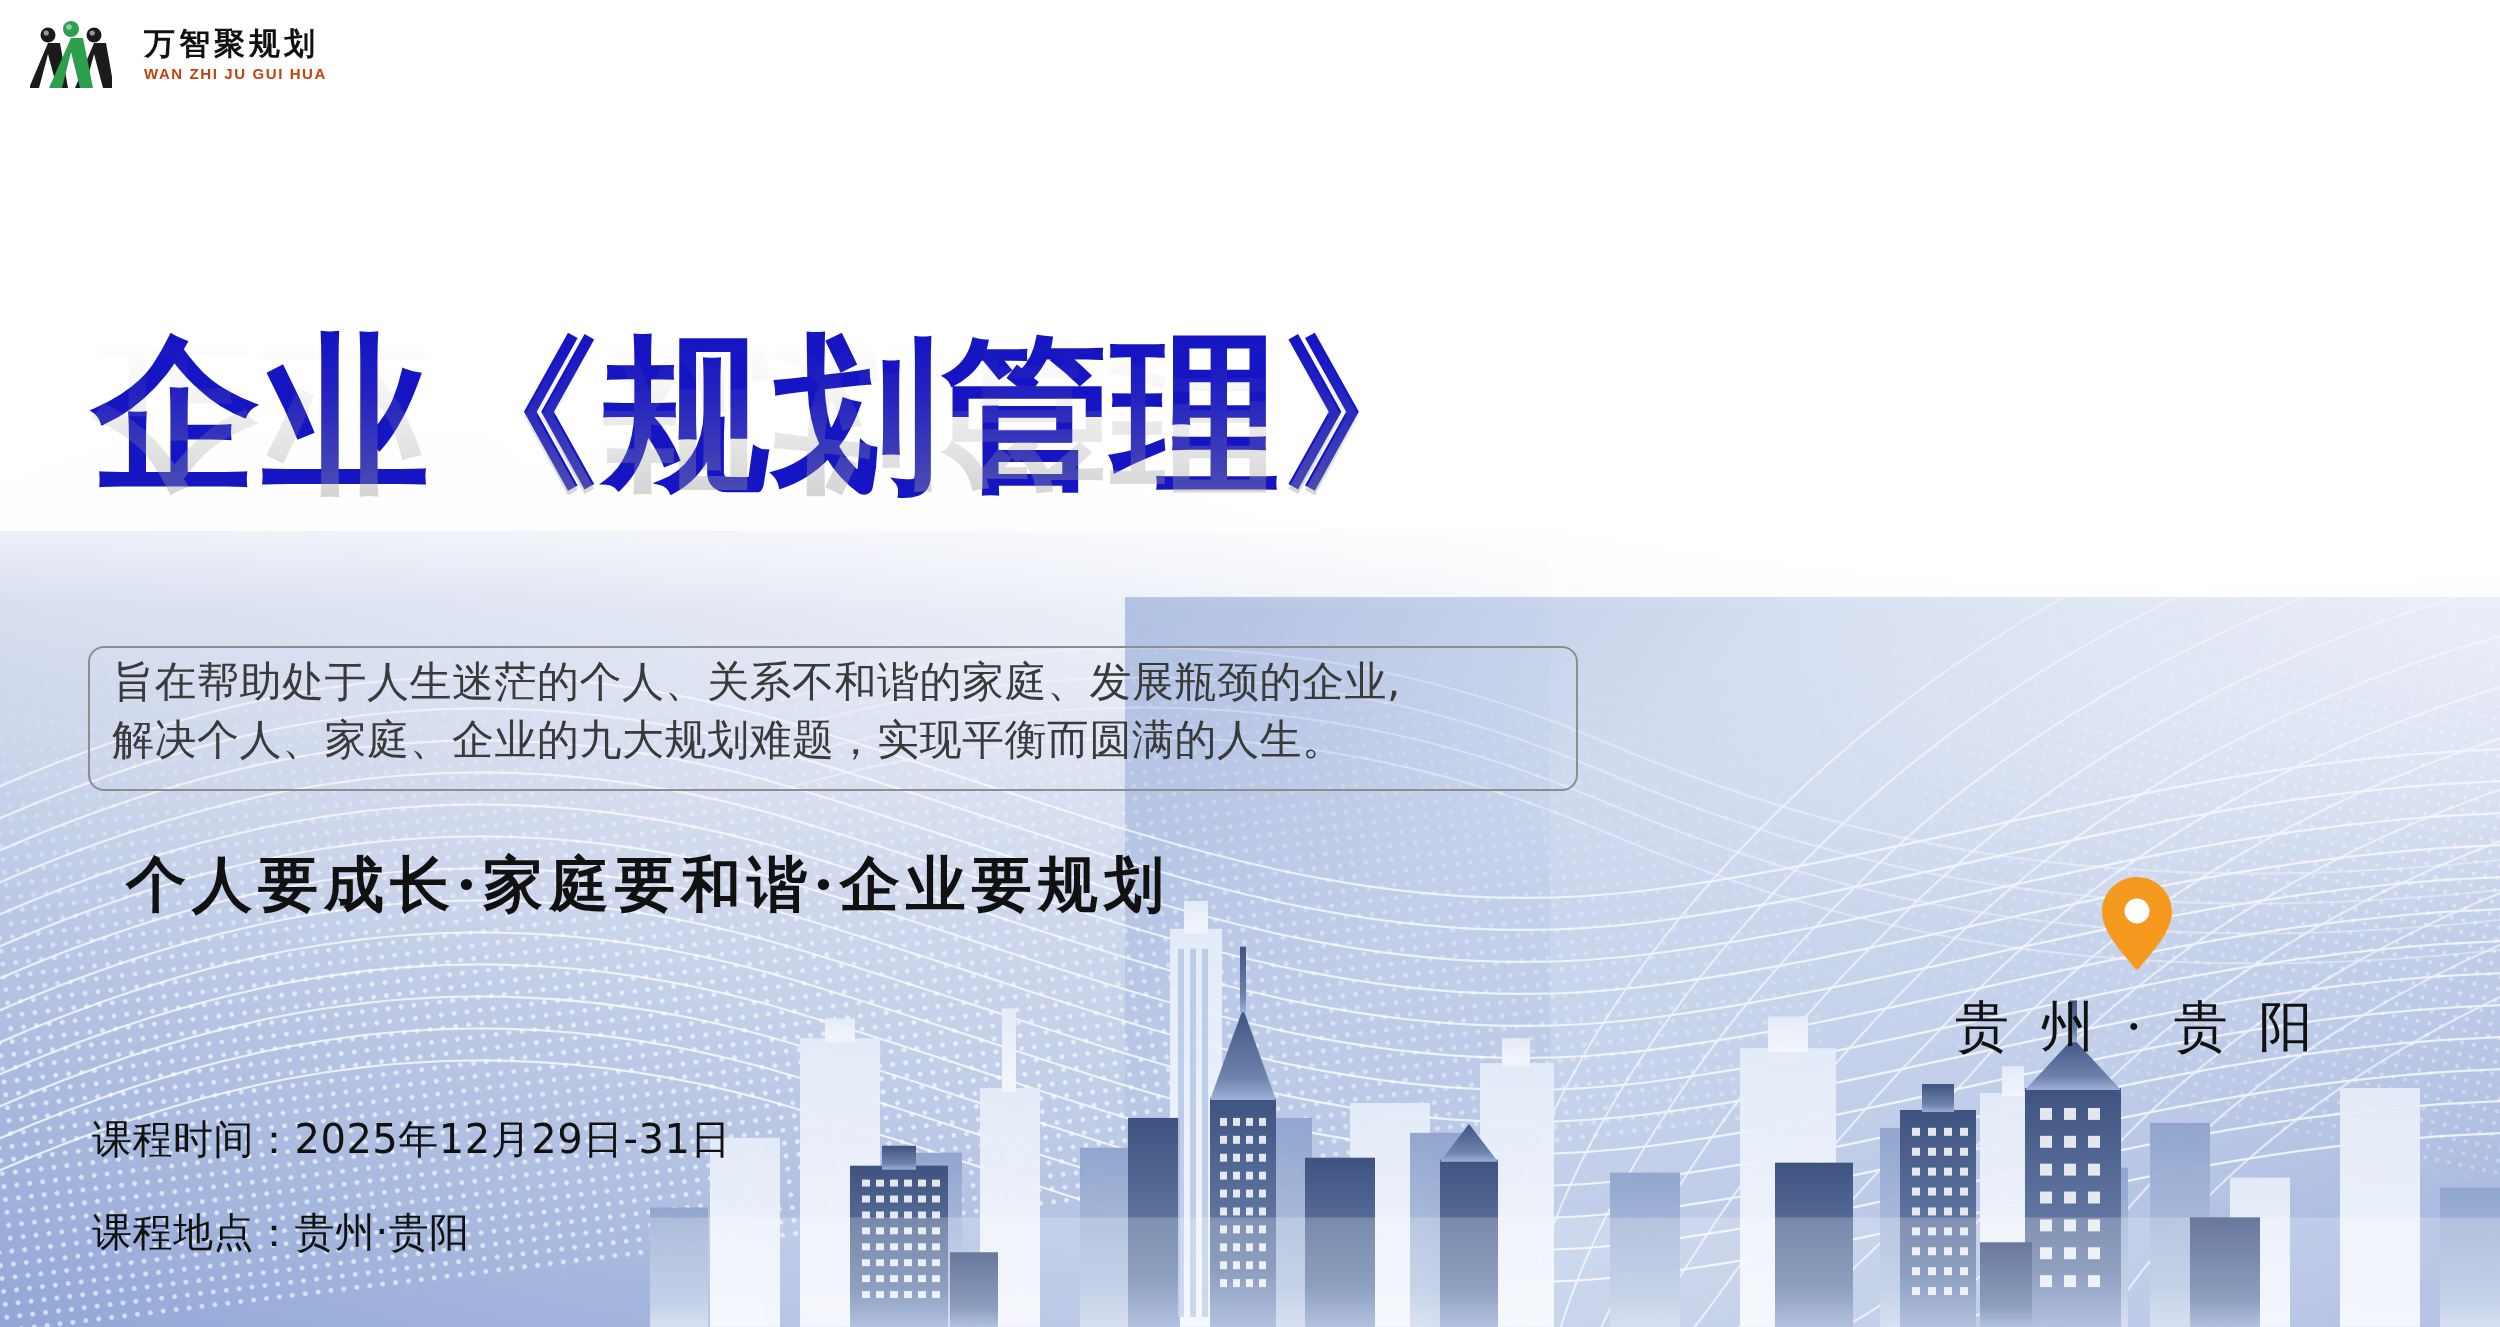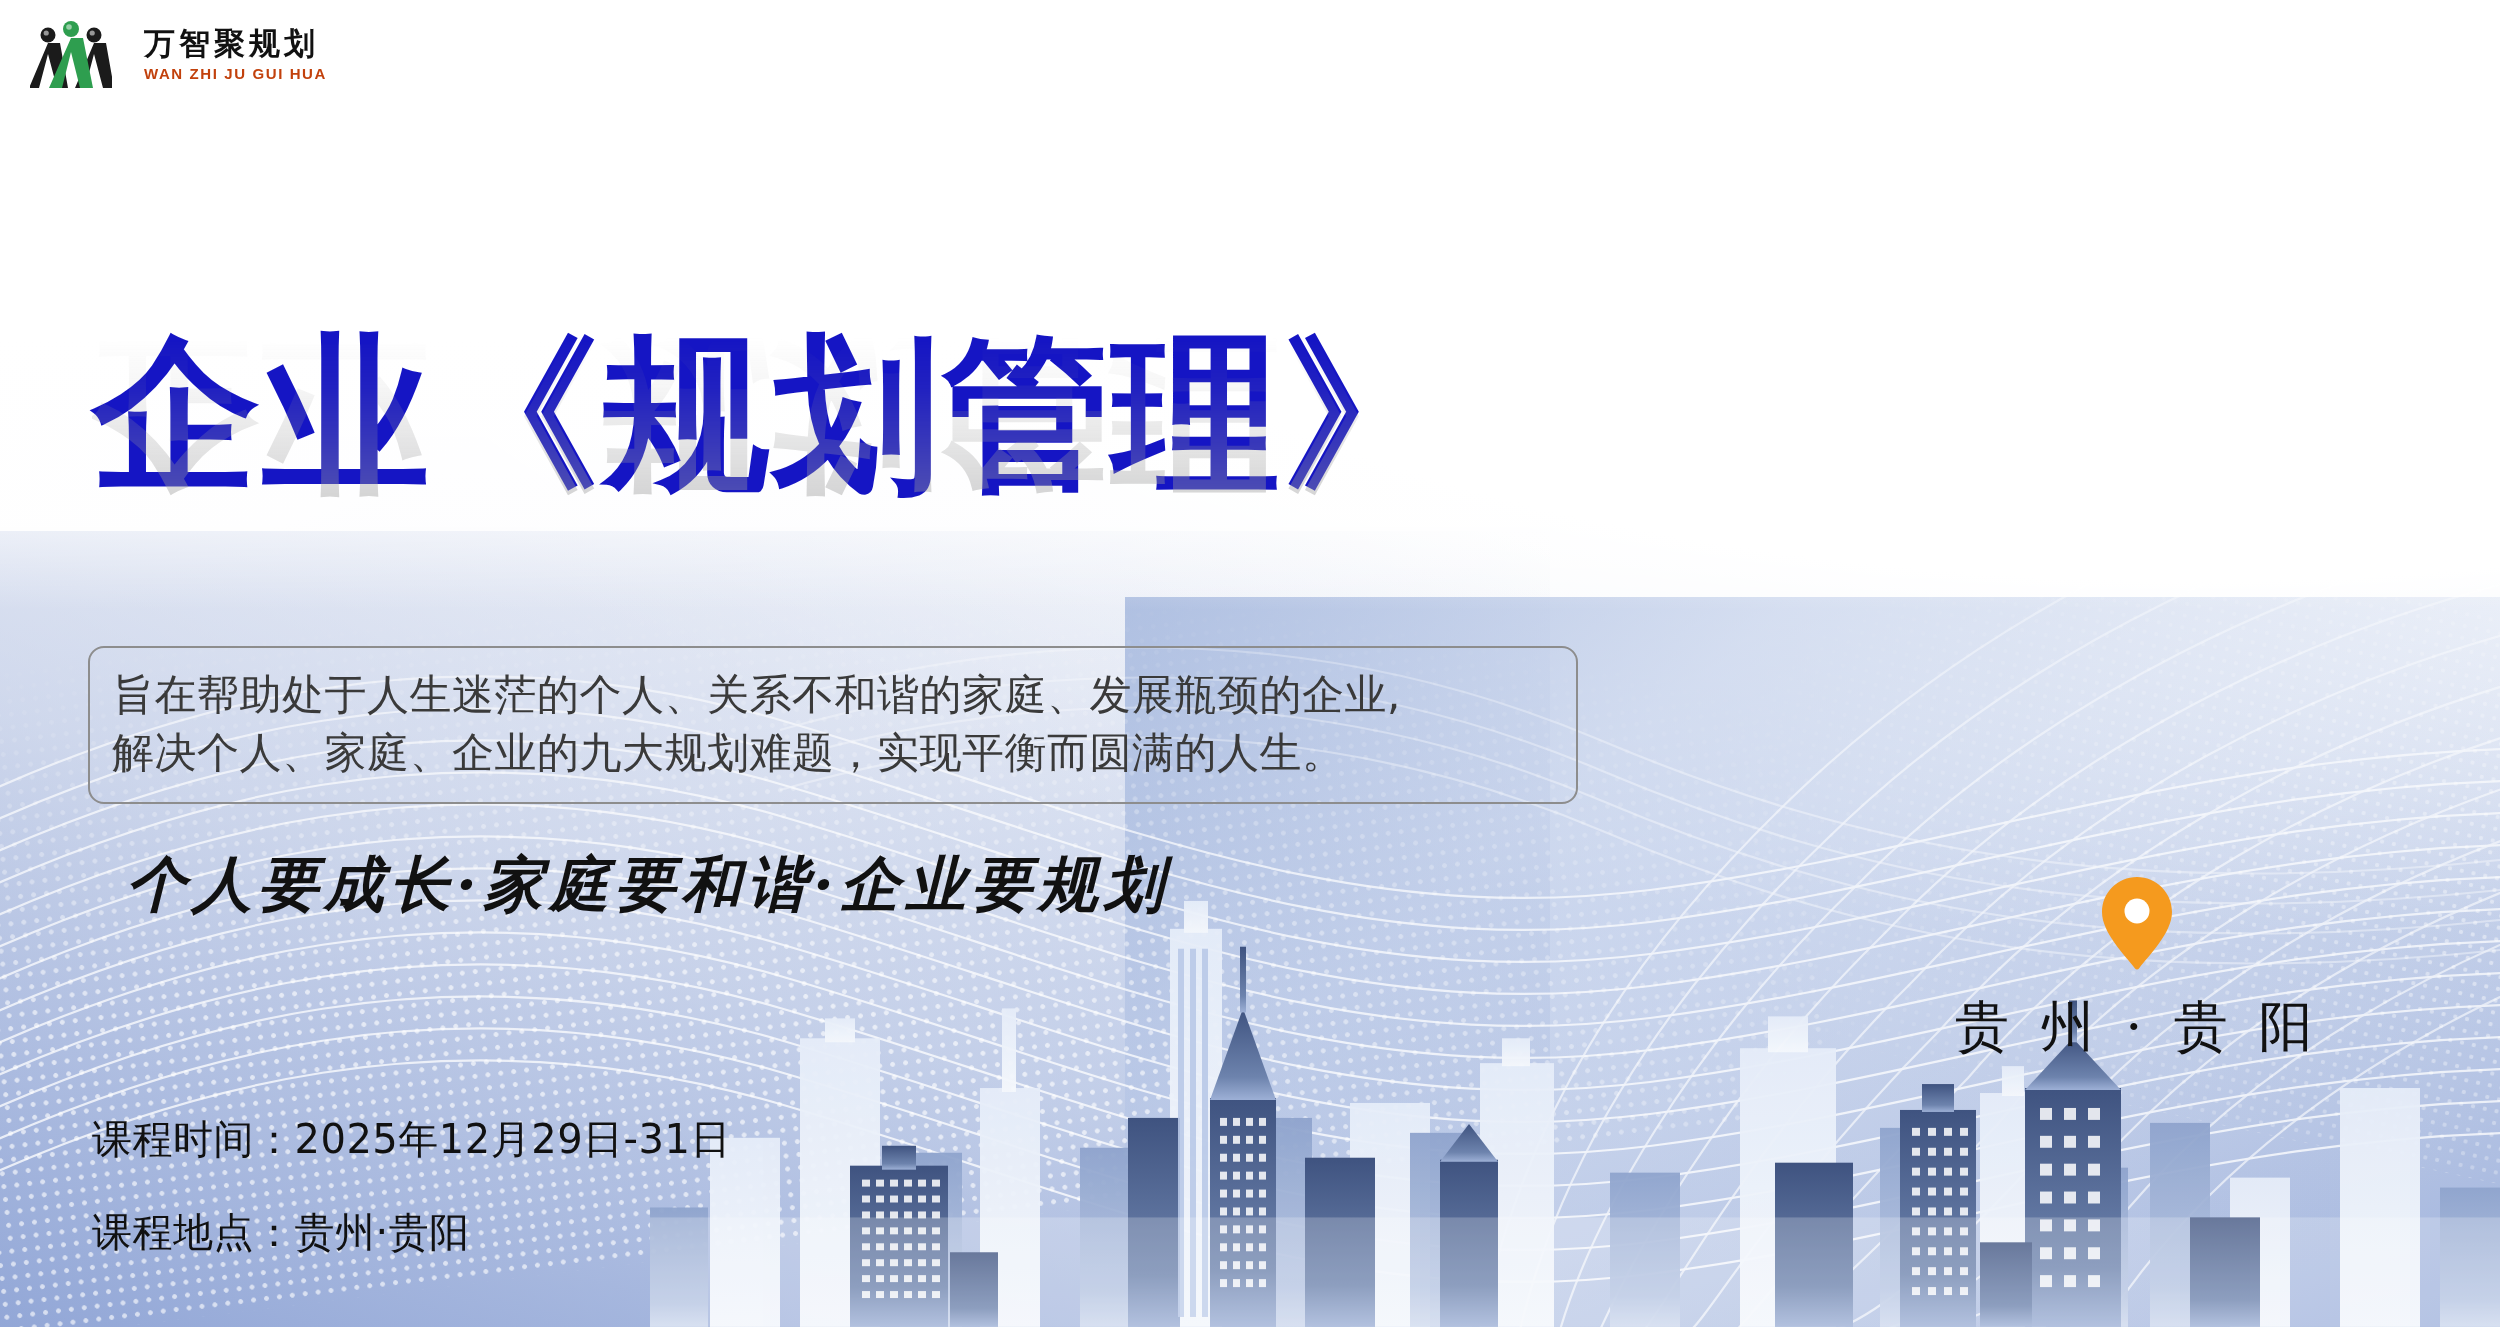--- a/index.html
+++ b/index.html
@@ -98,37 +98,37 @@
     mask-image:linear-gradient(to top, rgba(0,0,0,0) 4%, rgba(0,0,0,.18) 34%, rgba(0,0,0,.85) 100%);
     pointer-events:none;
   }
 
   
   .desc-box{
     position:absolute;left:88px;top:646px;
     width:1490px;
     border:2px solid #8d8d8d;
     border-radius:16px;
-    padding:18px 22px 20px 22px;
+    padding:5px 22px 20px 22px;
     box-sizing:border-box;
     background:transparent;
     z-index:8;
   }
   .desc-line{
     font-family:"DejaVu Sans","Liberation Sans",sans-serif;
     font-size:42px;color:#3a3a3a;font-weight:500;
     line-height:1.38;letter-spacing:.5px;white-space:nowrap;
   }
 
   
   .tagline{
     position:absolute;left:126px;top:845px;
     font-family:"DejaVu Serif","Liberation Serif",serif;
     font-size:60px;font-weight:700;color:#111;
-    letter-spacing:6px;white-space:nowrap;z-index:8;font-style:italic;
+    letter-spacing:6px;white-space:nowrap;z-index:8;
   }
 
   
   .course{
     position:absolute;left:92px;top:1112px;z-index:8;
   }
   .course-line{
     font-family:"DejaVu Sans","Liberation Sans",sans-serif;
     font-size:40px;color:#111;font-weight:500;
     letter-spacing:.5px;white-space:nowrap;

